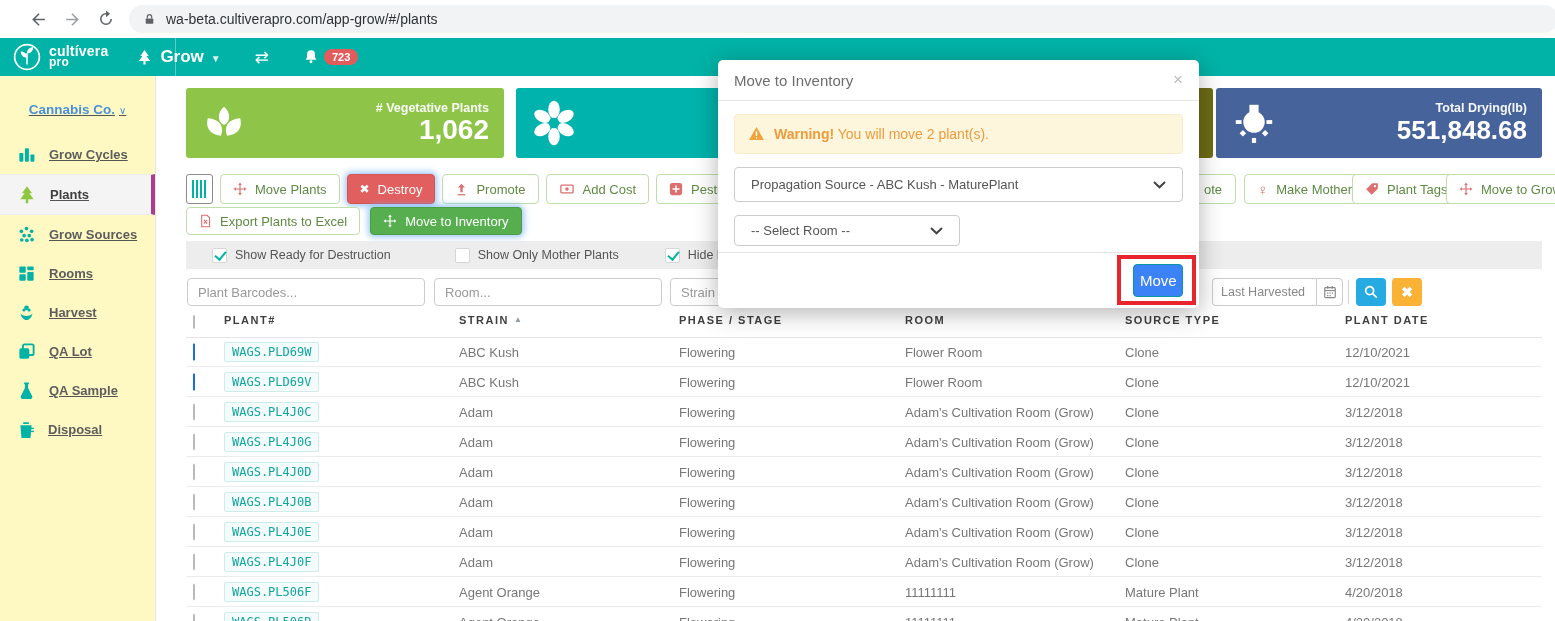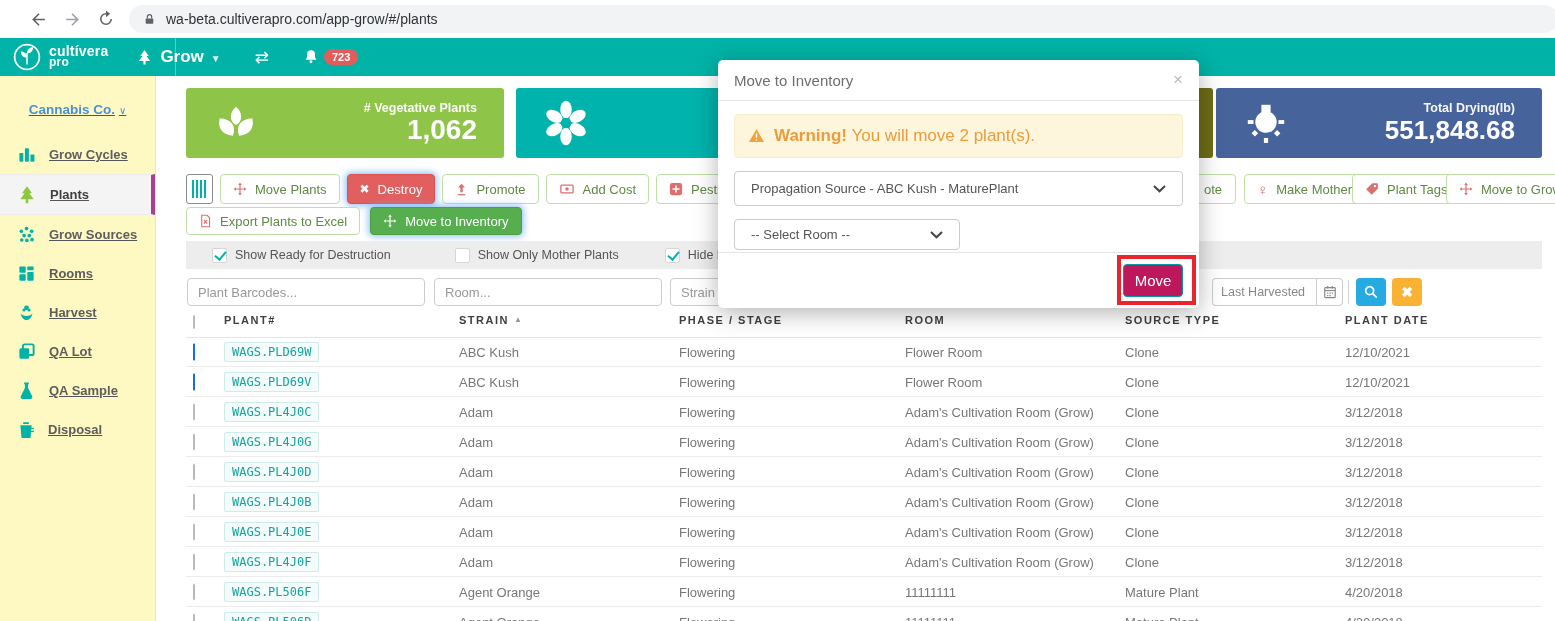--- a/index.html
+++ b/index.html
@@ -29,21 +29,21 @@
   
   .sidebar{position:absolute;left:0;top:76px;width:156px;height:545px;background:#fef9c3;border-right:1px solid #e4e4e4;box-sizing:border-box;text-decoration:underline;}
   .company{margin:26px 0 18px;text-align:center;color:#4a90d9;font-weight:bold;font-size:13.5px;cursor:pointer;}
   .company .cc{font-weight:normal;font-size:10px;margin-left:4px;}
   .sideitem{display:flex;align-items:center;height:39px;padding-left:17px;gap:13px;color:#00b3a6;cursor:pointer;}
   .sideitem .lbl{color:#5d5d5d;font-weight:bold;font-size:13px;}
   .sideitem.active{background:#f4f4f4;border-top:1px solid #ececec;border-bottom:1px solid #ececec;border-right:4px solid #ad3d8d;color:#8dc63f;}
   .sideitem.active .lbl{color:#3f3f3f;}
 
   
-  .card{position:absolute;top:88px;height:70px;border-radius:3px;display:flex;align-items:center;justify-content:space-between;padding:0 27px;box-sizing:border-box;color:#fff;}
+  .card{position:absolute;top:88px;height:70px;border-radius:3px;display:flex;align-items:center;justify-content:space-between;padding:0 15px;box-sizing:border-box;color:#fff;}
   .card .txt{text-align:right;}
   .card .clabel{font-size:12.5px;font-weight:bold;opacity:.95;}
   .card .cvalue{font-size:28px;font-weight:bold;line-height:30px;}
   .card.c4 .cvalue{font-size:26px;}
 
   
   .toolrow{position:absolute;display:flex;gap:7px;align-items:center;}
   .tbtn{height:30px;background:#fff;border:1px solid #bfdfa8;border-radius:4px;color:#5f8a43;font-size:13px;display:flex;align-items:center;gap:8px;padding:0 12px;cursor:pointer;white-space:nowrap;box-sizing:border-box;}
   .tbtn .ric{color:#dd6f6f;}
   .tbtn.h28{height:28px;}
@@ -84,27 +84,27 @@
   .cb.checked::after{content:"";position:absolute;left:4px;top:0.5px;width:4px;height:8px;border:solid #fff;border-width:0 2px 2px 0;transform:rotate(40deg);}
   .planttag{display:inline-block;font-family:"DejaVu Sans Mono",monospace;font-size:12px;color:#13a59d;background:#f3fbfb;border:1px solid #cdecea;border-radius:2px;padding:2px 7px;cursor:pointer;}
 
   
   .modal{position:absolute;left:718px;top:60px;width:481px;height:248px;background:#fff;border-radius:5px;
          box-shadow:0 5px 24px rgba(0,0,0,.3);z-index:20;box-sizing:border-box;}
   .modal-head{height:41px;border-bottom:1px solid #e5e5e5;display:flex;align-items:center;justify-content:space-between;padding:0 16px;box-sizing:border-box;}
   .modal-title{font-size:15px;color:#6e6e6e;}
   .modal-close{color:#bbb;font-size:17px;cursor:pointer;}
   .modal-body{padding:13px 16px 0;}
-  .warnbox{background:#fdf5dc;border:1px solid #f8ecca;border-radius:4px;padding:11px 13px;display:flex;align-items:center;gap:9px;font-size:17px;color:#ec9c3d;}
+  .warnbox{background:#fdf5dc;border:1px solid #f8ecca;border-radius:4px;padding:11px 13px;display:flex;align-items:center;gap:9px;font-size:14px;color:#ec9c3d;}
   .warn-bold{font-weight:bold;}
   .select{border:1px solid #ccc;border-radius:4px;display:flex;align-items:center;justify-content:space-between;padding:0 16px;color:#555;font-size:13px;cursor:pointer;background:#fff;box-sizing:border-box;}
   .select-full{margin-top:13px;height:35px;}
   .select-room{margin-top:13px;height:31px;width:226px;}
   .modal-foot{position:absolute;left:0;bottom:0;width:100%;height:56px;border-top:1px solid #e5e5e5;box-sizing:border-box;text-align:right;padding:11px 10px 0 0;}
-  .move-btn{width:60px;height:33px;background:#be185d;border:1px solid #0995a1;border-radius:4px;color:#fff;font-size:15px;cursor:pointer;margin-right:6px;font-family:"Liberation Sans",sans-serif;}
+  .move-btn{width:50px;height:33px;background:#3b82f6;border:1px solid #0995a1;border-radius:4px;color:#fff;font-size:15px;cursor:pointer;margin-right:6px;font-family:"Liberation Sans",sans-serif;}
   .red-annotation{position:absolute;right:3px;top:2px;width:79px;height:50px;border:4px solid #e8252c;box-sizing:border-box;pointer-events:none;}
 </style>
 </head>
 <body>
 
 <div class="screen">
 
   <div class="browser">
     <div class="nav-ic" style="margin-left:6px;">
       <svg width="19" height="19" viewBox="0 0 24 24" fill="currentColor">

